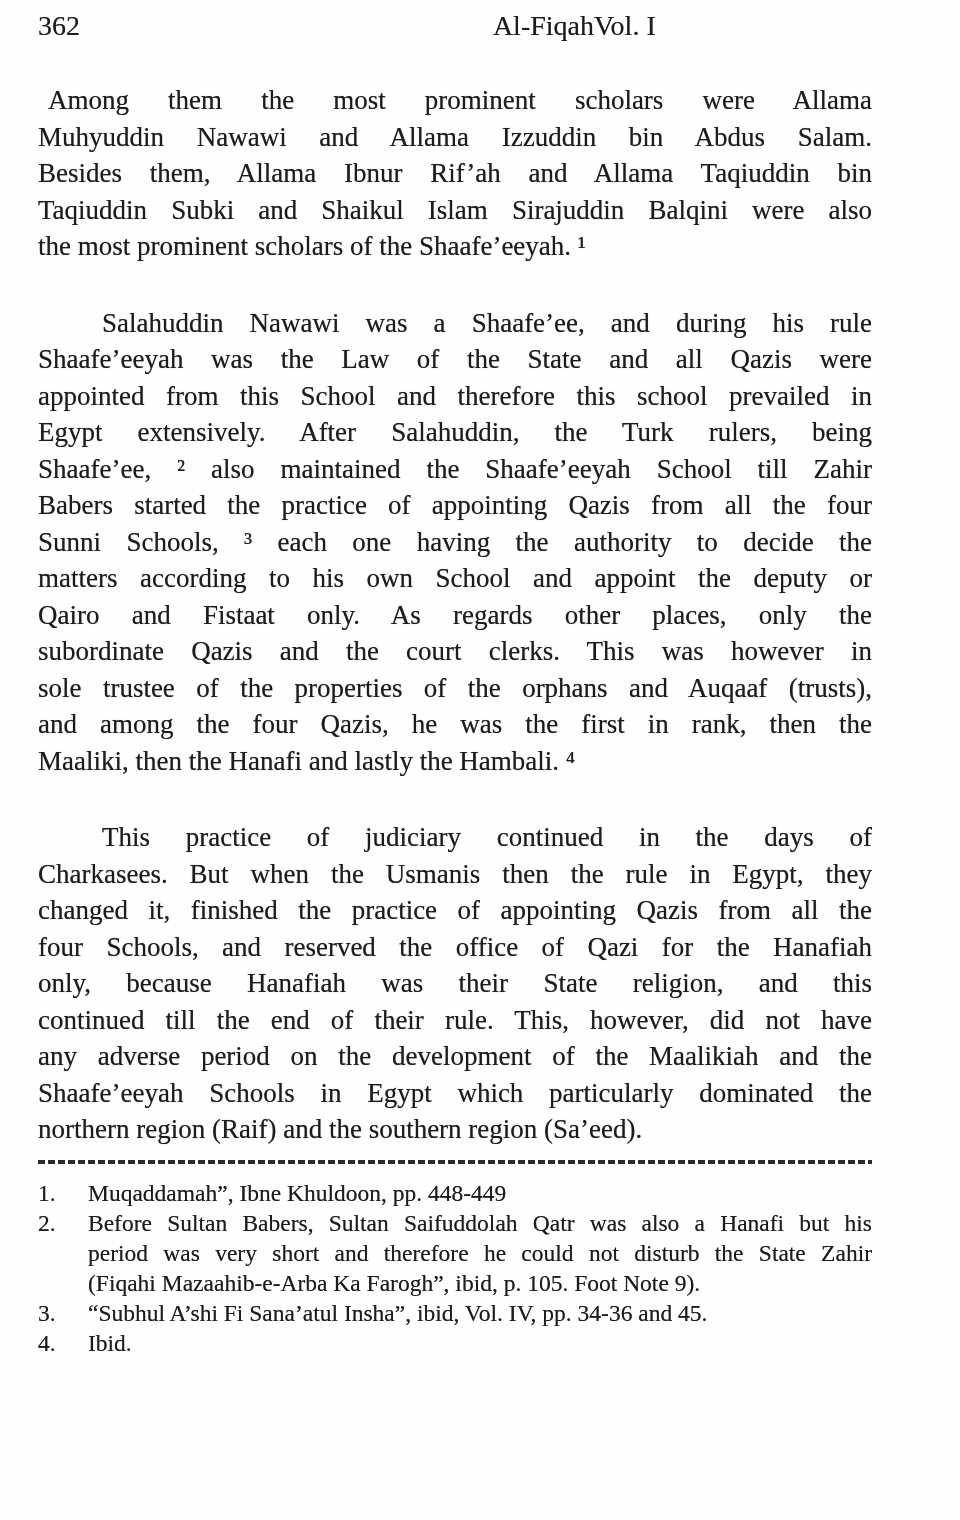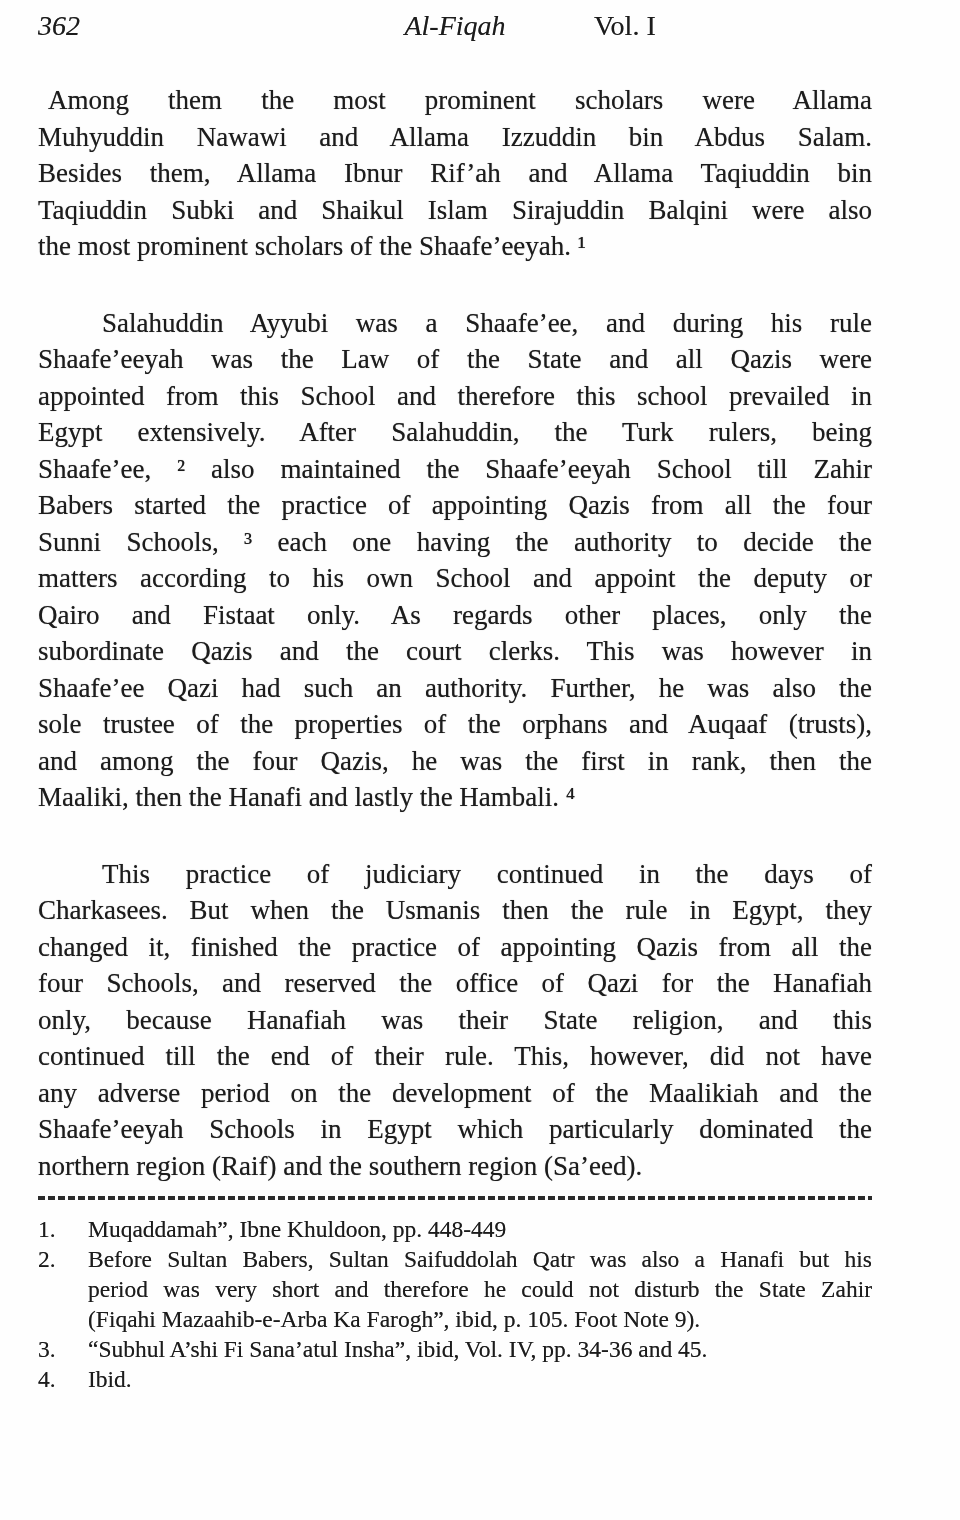--- a/index.html
+++ b/index.html
@@ -21,22 +21,22 @@
     padding: 10px 88px 0 38px;
     background: #fefefe;
   }
   
   .hdr {
     display: flex;
     font-size: 28px;
     line-height: 32px;
     text-shadow: 0 0 0.6px rgba(20,20,20,0.55);
   }
-  .hdr .left  { flex: 1; text-align: left; font-style: italic; }
-  .hdr .mid   { flex: 1; text-align: center; font-style: italic; }
+  .hdr .left  { flex: 1; text-align: left; }
+  .hdr .mid   { flex: 1; text-align: right; }
   .hdr .right { flex: 1; text-align: left; }
 
   
   .para { margin: 0; }
   .para.gap { margin-top: 40px; }
   .line {
     font-size: 27px;
     line-height: 36.5px;
     text-align: justify;
     text-align-last: justify;
@@ -83,31 +83,30 @@
 
   <div class="para gap">
     <div class="line ind-sm">Among them the most prominent scholars were Allama</div>
     <div class="line">Muhyuddin Nawawi and Allama Izzuddin bin Abdus Salam.</div>
     <div class="line">Besides them, Allama Ibnur Rif’ah and Allama Taqiuddin bin</div>
     <div class="line">Taqiuddin Subki and Shaikul Islam Sirajuddin Balqini were also</div>
     <div class="line last">the most prominent scholars of the Shaafe’eeyah. ¹</div>
   </div>
 
   <div class="para gap">
-    <div class="line ind">Salahuddin Ayyubi was a Shaafe’ee, and during his rule</div>
+    <div class="line ind">Salahuddin Nawawi was a Shaafe’ee, and during his rule</div>
     <div class="line">Shaafe’eeyah was the Law of the State and all Qazis were</div>
     <div class="line">appointed from this School and therefore this school prevailed in</div>
     <div class="line">Egypt extensively. After Salahuddin, the Turk rulers, being</div>
     <div class="line">Shaafe’ee, ² also maintained the Shaafe’eeyah School till Zahir</div>
     <div class="line">Babers started the practice of appointing Qazis from all the four</div>
     <div class="line">Sunni Schools, ³ each one having the authority to decide the</div>
     <div class="line">matters according to his own School and appoint the deputy or</div>
     <div class="line">Qairo and Fistaat only. As regards other places, only the</div>
     <div class="line">subordinate Qazis and the court clerks. This was however in</div>
-    <div class="line">Shaafe’ee Qazi had such an authority. Further, he was also the</div>
     <div class="line">sole trustee of the properties of the orphans and Auqaaf (trusts),</div>
     <div class="line">and among the four Qazis, he was the first in rank, then the</div>
     <div class="line last">Maaliki, then the Hanafi and lastly the Hambali. ⁴</div>
   </div>
 
   <div class="para gap">
     <div class="line ind">This practice of judiciary continued in the days of</div>
     <div class="line">Charkasees. But when the Usmanis then the rule in Egypt, they</div>
     <div class="line">changed it, finished the practice of appointing Qazis from all the</div>
     <div class="line">four Schools, and reserved the office of Qazi for the Hanafiah</div>

